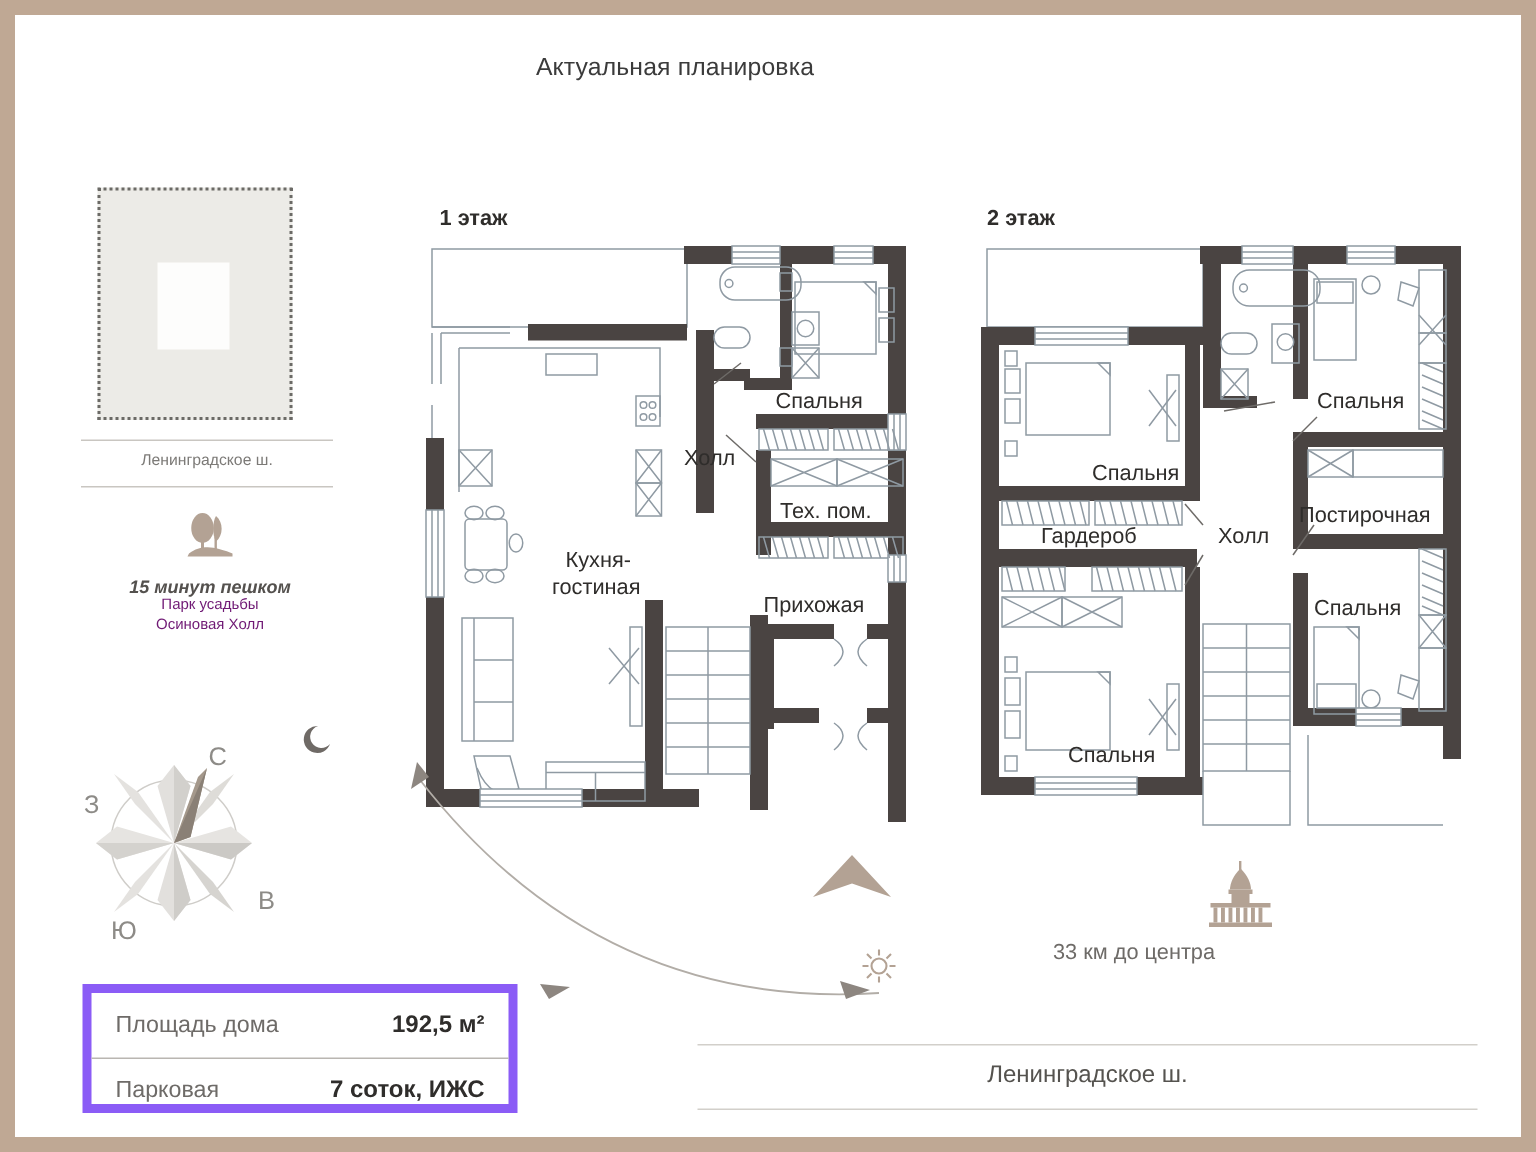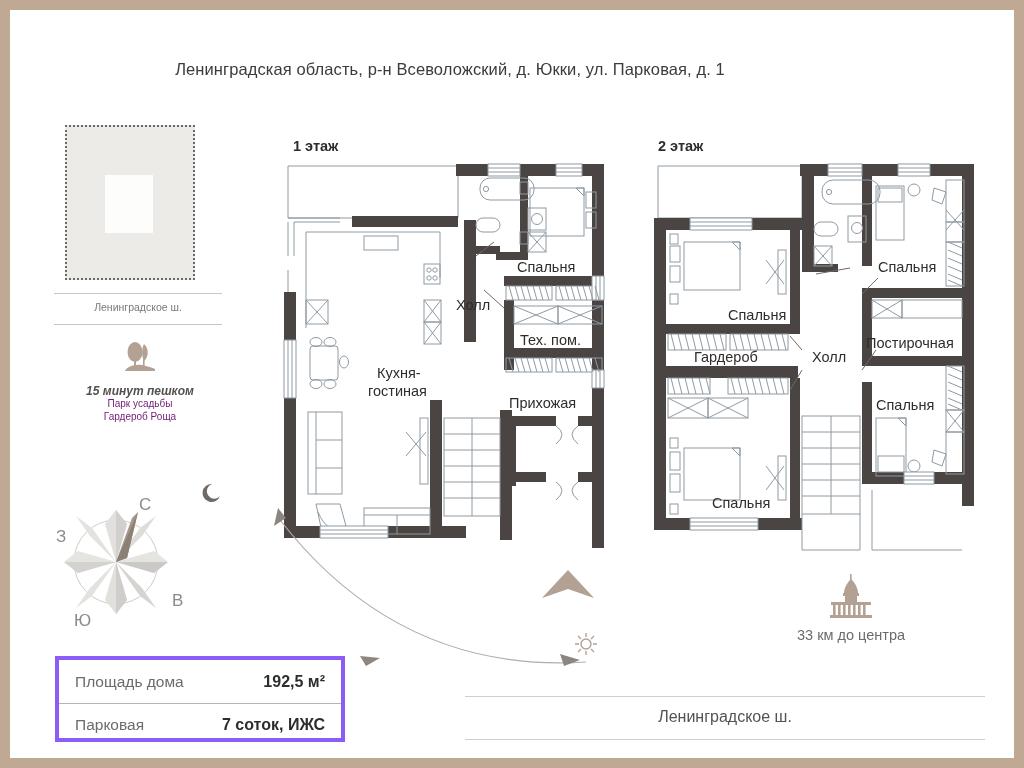--- a/index.html
+++ b/index.html
@@ -49,21 +49,21 @@
   }
   #park-block{position:absolute;left:30px;top:330px;width:200px;text-align:center;}
   #park-icon{display:block;margin:0 auto 10px auto;}
   #park-time{font-size:12px;font-style:italic;font-weight:bold;color:#54514e;}
   #park-name1,#park-name2{font-size:10px;color:#701a75;line-height:1.28;}
 
   #compass{position:absolute;left:38px;top:470px;width:170px;height:150px;}
 
   #info-table{
     position:absolute;left:45px;top:646px;width:290px;height:86px;
-    border:4px solid #8b5cf6;box-sizing:border-box;
+    border:6px solid #8b5cf6;box-sizing:border-box;
   }
   .info-row{
     position:relative;height:43px;box-sizing:border-box;
     display:flex;align-items:center;justify-content:space-between;
     padding:0 16px;
   }
   .info-row + .info-row{border-top:1px solid #b9b6b1;}
   .info-label{font-size:15.5px;color:#6e6b68;}
   .info-value{font-size:16px;font-weight:bold;color:#2f2d2b;}
 
@@ -72,40 +72,40 @@
   #floor1-heading{left:283px;top:128px;}
   #floor2-heading{left:648px;top:128px;}
 
   
   #plan1{position:absolute;left:270px;top:150px;}
   #plan2{position:absolute;left:640px;top:150px;}
 
   
   #sunpath{position:absolute;left:180px;top:440px;}
   #uptriangle{position:absolute;left:530px;top:558px;}
-  #spb-block{position:absolute;left:716px;top:562px;width:250px;text-align:center;}
+  #spb-block{position:absolute;left:692px;top:562px;width:250px;}
   #spb-icon{display:block;margin:0 auto 8px auto;}
   #spb-line1,#spb-line2{font-size:14.5px;color:#6e6b68;line-height:1.3;}
 
   #bottom-road{position:absolute;left:455px;top:686px;width:520px;height:44px;}
   #bottom-road .brl{position:absolute;left:0;width:520px;height:1px;background:#d2cfca;}
   #bottom-road .brl.top{top:0;}
   #bottom-road .brl.bot{top:43px;}
   #bottom-road-label{
     position:absolute;left:0;top:12px;width:520px;text-align:center;
     font-size:16px;color:#55534f;
   }
 </style>
 </head>
 <body>
 
 <div id="page">
 
   <div id="header">
-    <div id="title-line2">Ленинградская область, р-н Всеволожский, д. Юкки, ул. Парковая, д. 1</div>
+    <div id="title-line1">Актуальная планировка</div>
 
   </div>
 
   <div id="sitemap">
     <div id="sitemap-house"></div>
   </div>
 
   <div id="sidebar-road">
     <div class="rl top"></div>
     <div class="rl bot"></div>
@@ -117,21 +117,21 @@
       <g fill="#b3a294">
         <ellipse cx="15" cy="12" rx="7.5" ry="10"></ellipse>
         <path d="M24 4 C29 8 29 17 24 21 C21.5 17 21.5 8 24 4 Z"></path>
         <rect x="14" y="20" width="2" height="8"></rect>
         <rect x="23" y="18" width="1.6" height="10"></rect>
         <path d="M6 29 C12 24 20 24 26 26 C30 27 33 28 35 29 L35 31 L5 31 Z"></path>
       </g>
     </svg>
     <div id="park-time">15 минут пешком</div>
     <div id="park-name1">Парк усадьбы</div>
-    <div id="park-name2">Гардероб Роща</div>
+    <div id="park-name2">Осиновая Холл</div>
   </div>
 
   <div id="compass">
     <svg width="170" height="150" viewBox="0 0 170 150">
       <circle cx="68" cy="82" r="42" fill="none" stroke="#cfcdc9" stroke-width="1"></circle>
 
       <g>
         <polygon points="68,82 57,44 68,30 79,44" fill="#e2e0dd"></polygon>
         <polygon points="68,82 79,44 68,30 68,82" fill="#d2d0cc"></polygon>
         <polygon points="68,82 57,120 68,134 79,120" fill="#e2e0dd"></polygon>

